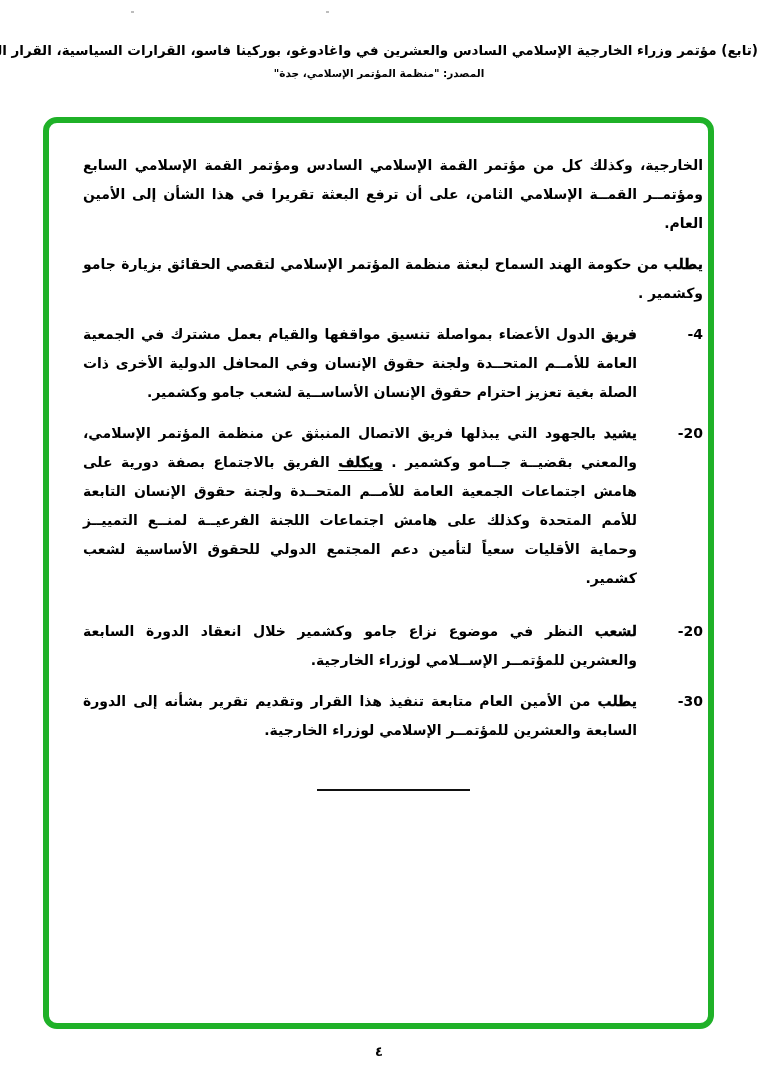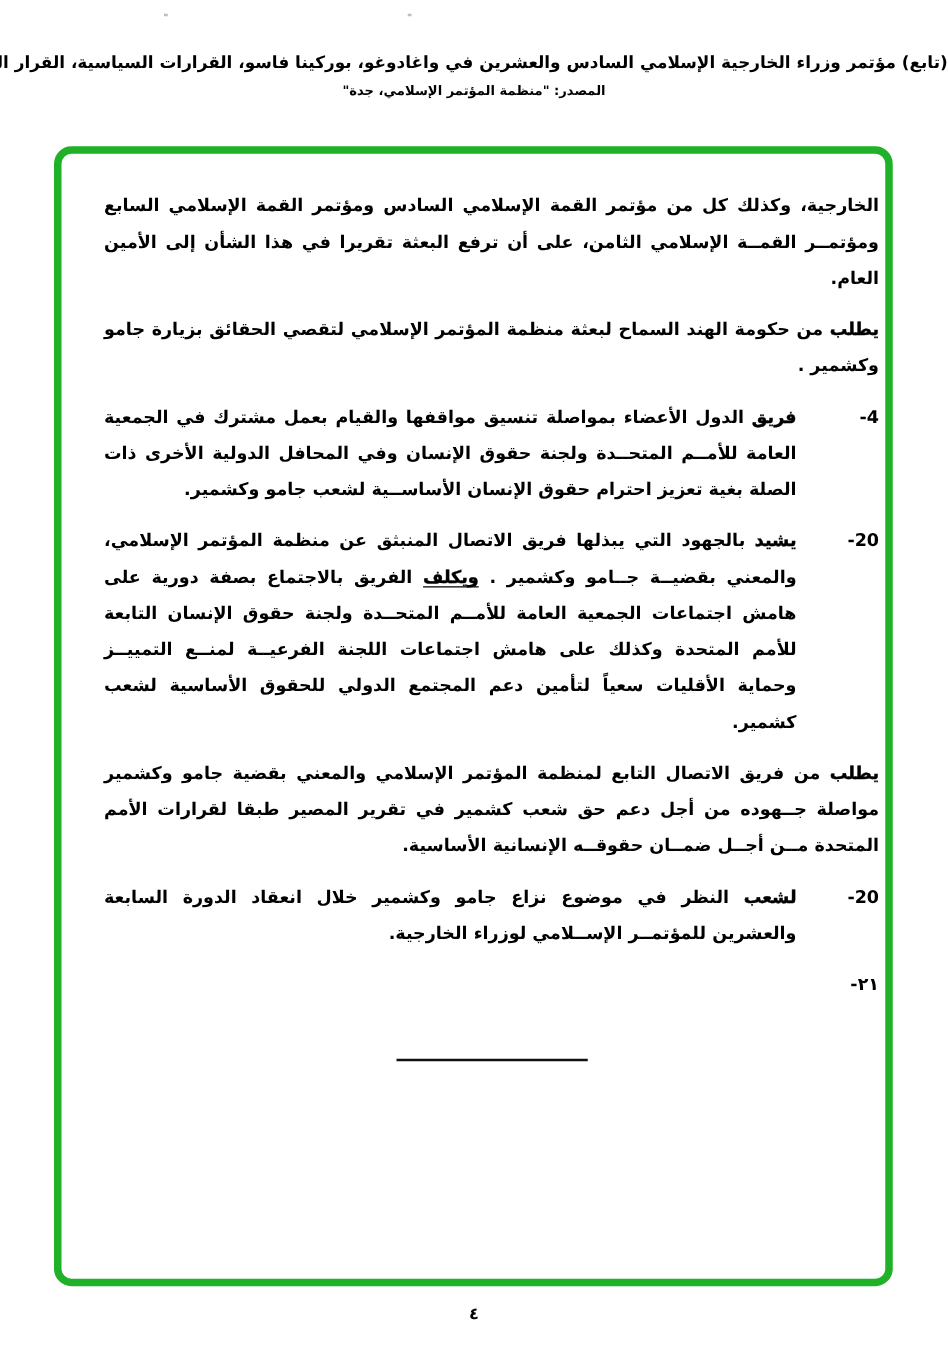--- a/index.html
+++ b/index.html
@@ -104,28 +104,28 @@
           </li>
           <li class="item">
             <span class="num">4-</span>
             <p class="txt"><span class="seg lead">فريق</span><span class="seg normal"> الدول الأعضاء بمواصلة تنسيق مواقفها والقيام بعمل مشترك في الجمعية العامة للأمــم المتحــدة ولجنة حقوق الإنسان وفي المحافل الدولية الأخرى ذات الصلة بغية تعزيز احترام حقوق الإنسان الأساســية لشعب جامو وكشمير.</span></p>
           </li>
           <li class="item">
             <span class="num">20-</span>
             <p class="txt"><span class="seg lead">يشيد</span><span class="seg normal"> بالجهود التي يبذلها فريق الاتصال المنبثق عن منظمة المؤتمر الإسلامي، والمعني بقضيــة جــامو وكشمير . </span><span class="seg lead-u">ويكلف</span><span class="seg normal"> الفريق بالاجتماع بصفة دورية على هامش اجتماعات الجمعية العامة للأمــم المتحــدة ولجنة حقوق الإنسان التابعة للأمم المتحدة وكذلك على هامش اجتماعات اللجنة الفرعيــة لمنــع التمييــز وحماية الأقليات سعياً لتأمين دعم المجتمع الدولي للحقوق الأساسية لشعب كشمير.</span></p>
           </li>
           <li class="item">
-            <p class="txt"><span class="seg lead">يطلب</span><span class="seg normal"> من فريق الاتصال التابع لمنظمة المؤتمر الإسلامي والمعني بقضية جامو وكشمير مواصلة جــهوده من أجل دعم حق شعب كشمير في تقرير المصير طبقا لقرارات الأمم المتحدة مــن أجــل ضمــان حقوقــه الإنسانية الأساسية.</span></p>
           </li>
           <li class="item">
             <span class="num">20-</span>
             <p class="txt"><span class="seg lead">لشعب</span><span class="seg normal"> النظر في موضوع نزاع جامو وكشمير خلال انعقاد الدورة السابعة والعشرين للمؤتمــر الإســلامي لوزراء الخارجية.</span></p>
           </li>
           <li class="item">
-            <span class="num">٢١-</span>
+            <span class="num">30-</span>
+            <p class="txt"><span class="seg lead">يطلب</span><span class="seg normal"> من الأمين العام متابعة تنفيذ هذا القرار وتقديم تقرير بشأنه إلى الدورة السابعة والعشرين للمؤتمــر الإسلامي لوزراء الخارجية.</span></p>
           </li>
         </ol>
       <div class="divider"></div>
     </div>
   </div>
 
   <div class="pagenum">٤</div>
 
 </div>
 

